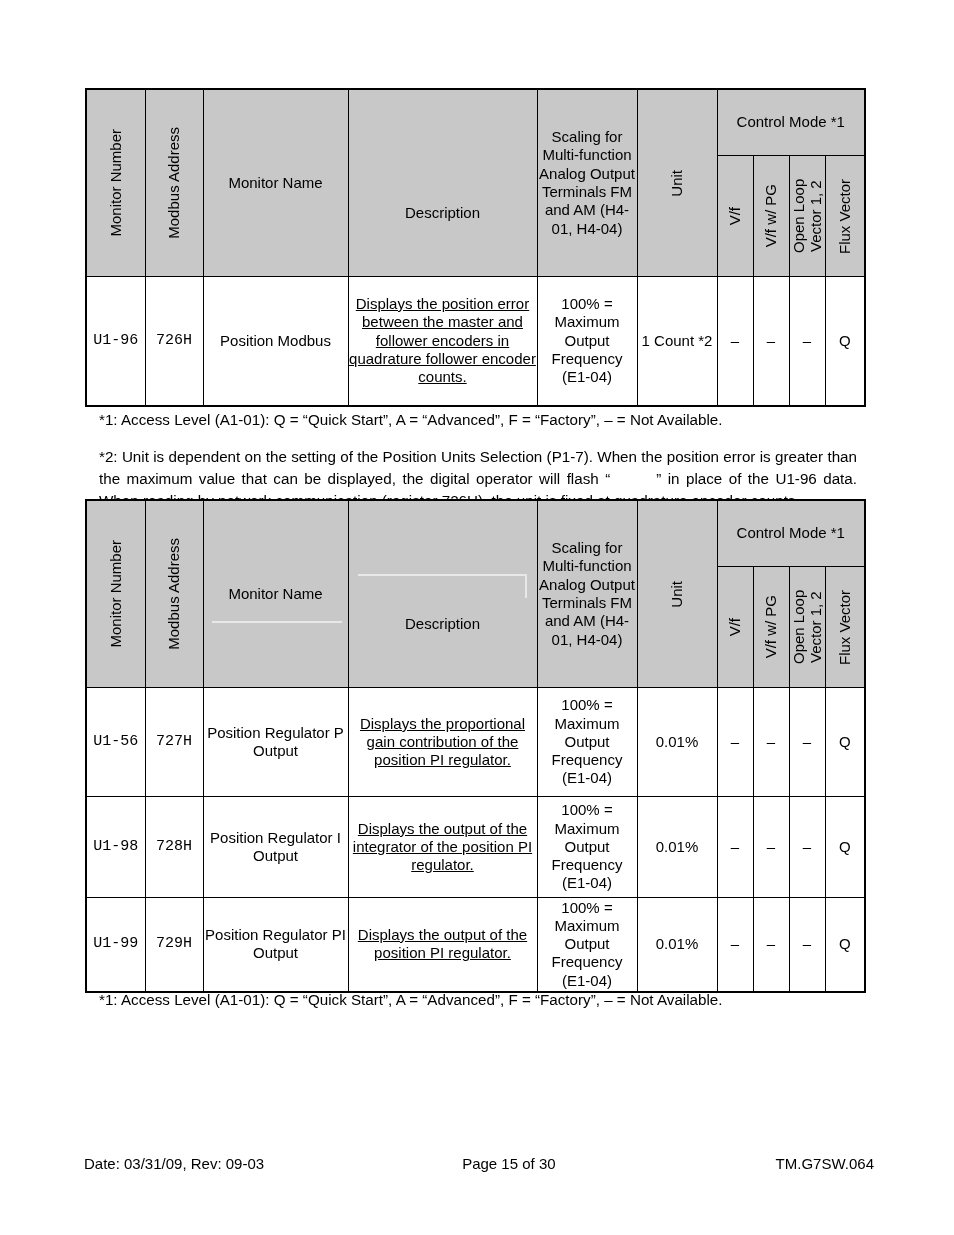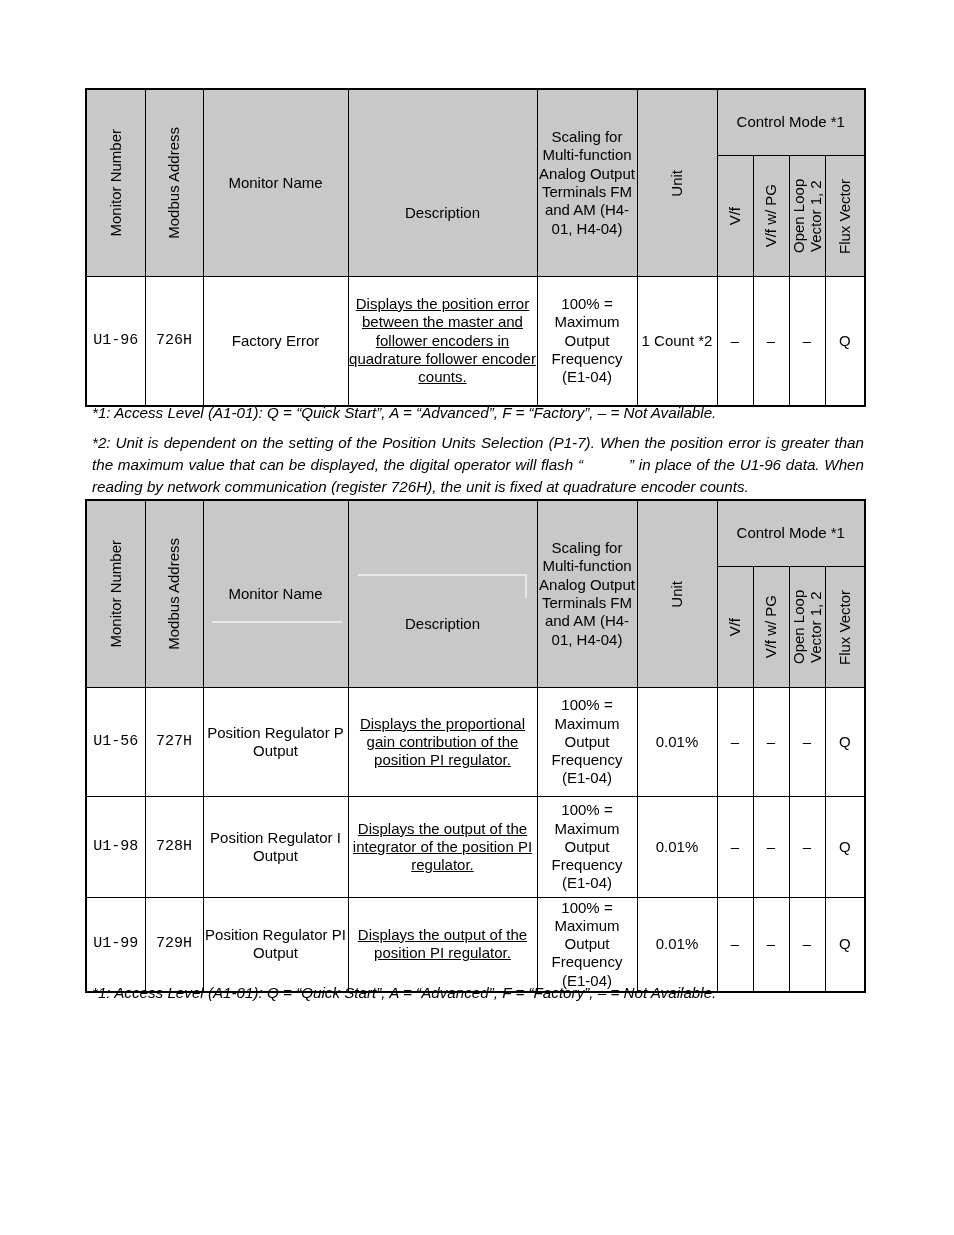--- a/index.html
+++ b/index.html
@@ -106,21 +106,21 @@
   }
 
   
   .notes {
     position: absolute;
     font-size: 15.2px;
     line-height: 1.45;
     color: #000;
     text-align: justify;
   }
-  .notes p { margin: 8px; font-style: italic; }
+  .notes p { margin: 15px; }
   .gapglyph {
     display: inline-block;
     width: 46px;
   }
 
   
   .pagefooter {
     position: absolute;
     left: 84px;
     top: 1155px;
@@ -207,21 +207,21 @@
           <div class="vert-wrap">
               <span class="vert two">Flux Vector</span>
             </div>
         </td>
       </tr>
     </thead>
     <tbody>
       <tr style="height:129px;">
         <td class="idc">U1-96</td>
         <td class="idc">726H</td>
-        <td class="nm">Factory Error</td>
+        <td class="nm">Position Modbus</td>
         <td class="desc">Displays the position error between the master and follower encoders in quadrature follower encoder counts.</td>
         <td class="scal">100% = Maximum Output Frequency (E1-04)</td>
         <td class="unit">1 Count *2</td>
         <td class="mode">–</td>
         <td class="mode">–</td>
         <td class="mode">–</td>
         <td class="mode">Q</td>
       </tr>
     </tbody>
   </table>
@@ -338,14 +338,19 @@
   </table>
 
   <div class="artifact" style="left:212px; top:621px; width:130px; height:2px;"></div>
   <div class="artifact" style="left:358px; top:574px; width:168px; height:2px;"></div>
   <div class="artifact" style="left:525px; top:574px; width:2px; height:24px;"></div>
 
   <div class="notes" style="left:84px; top:974px; width:788px;">
     <p>*1: Access Level (A1-01): Q = “Quick Start”, A = “Advanced”, F = “Factory”, – = Not Available.</p>
   </div>
 
+  <div class="pagefooter">
+    <span>Date: 03/31/09, Rev: 09-03</span>
+    <span class="ctr">Page 15 of 30</span>
+    <span>TM.G7SW.064</span>
+  </div>
 
 </div>
 
 </body></html>

